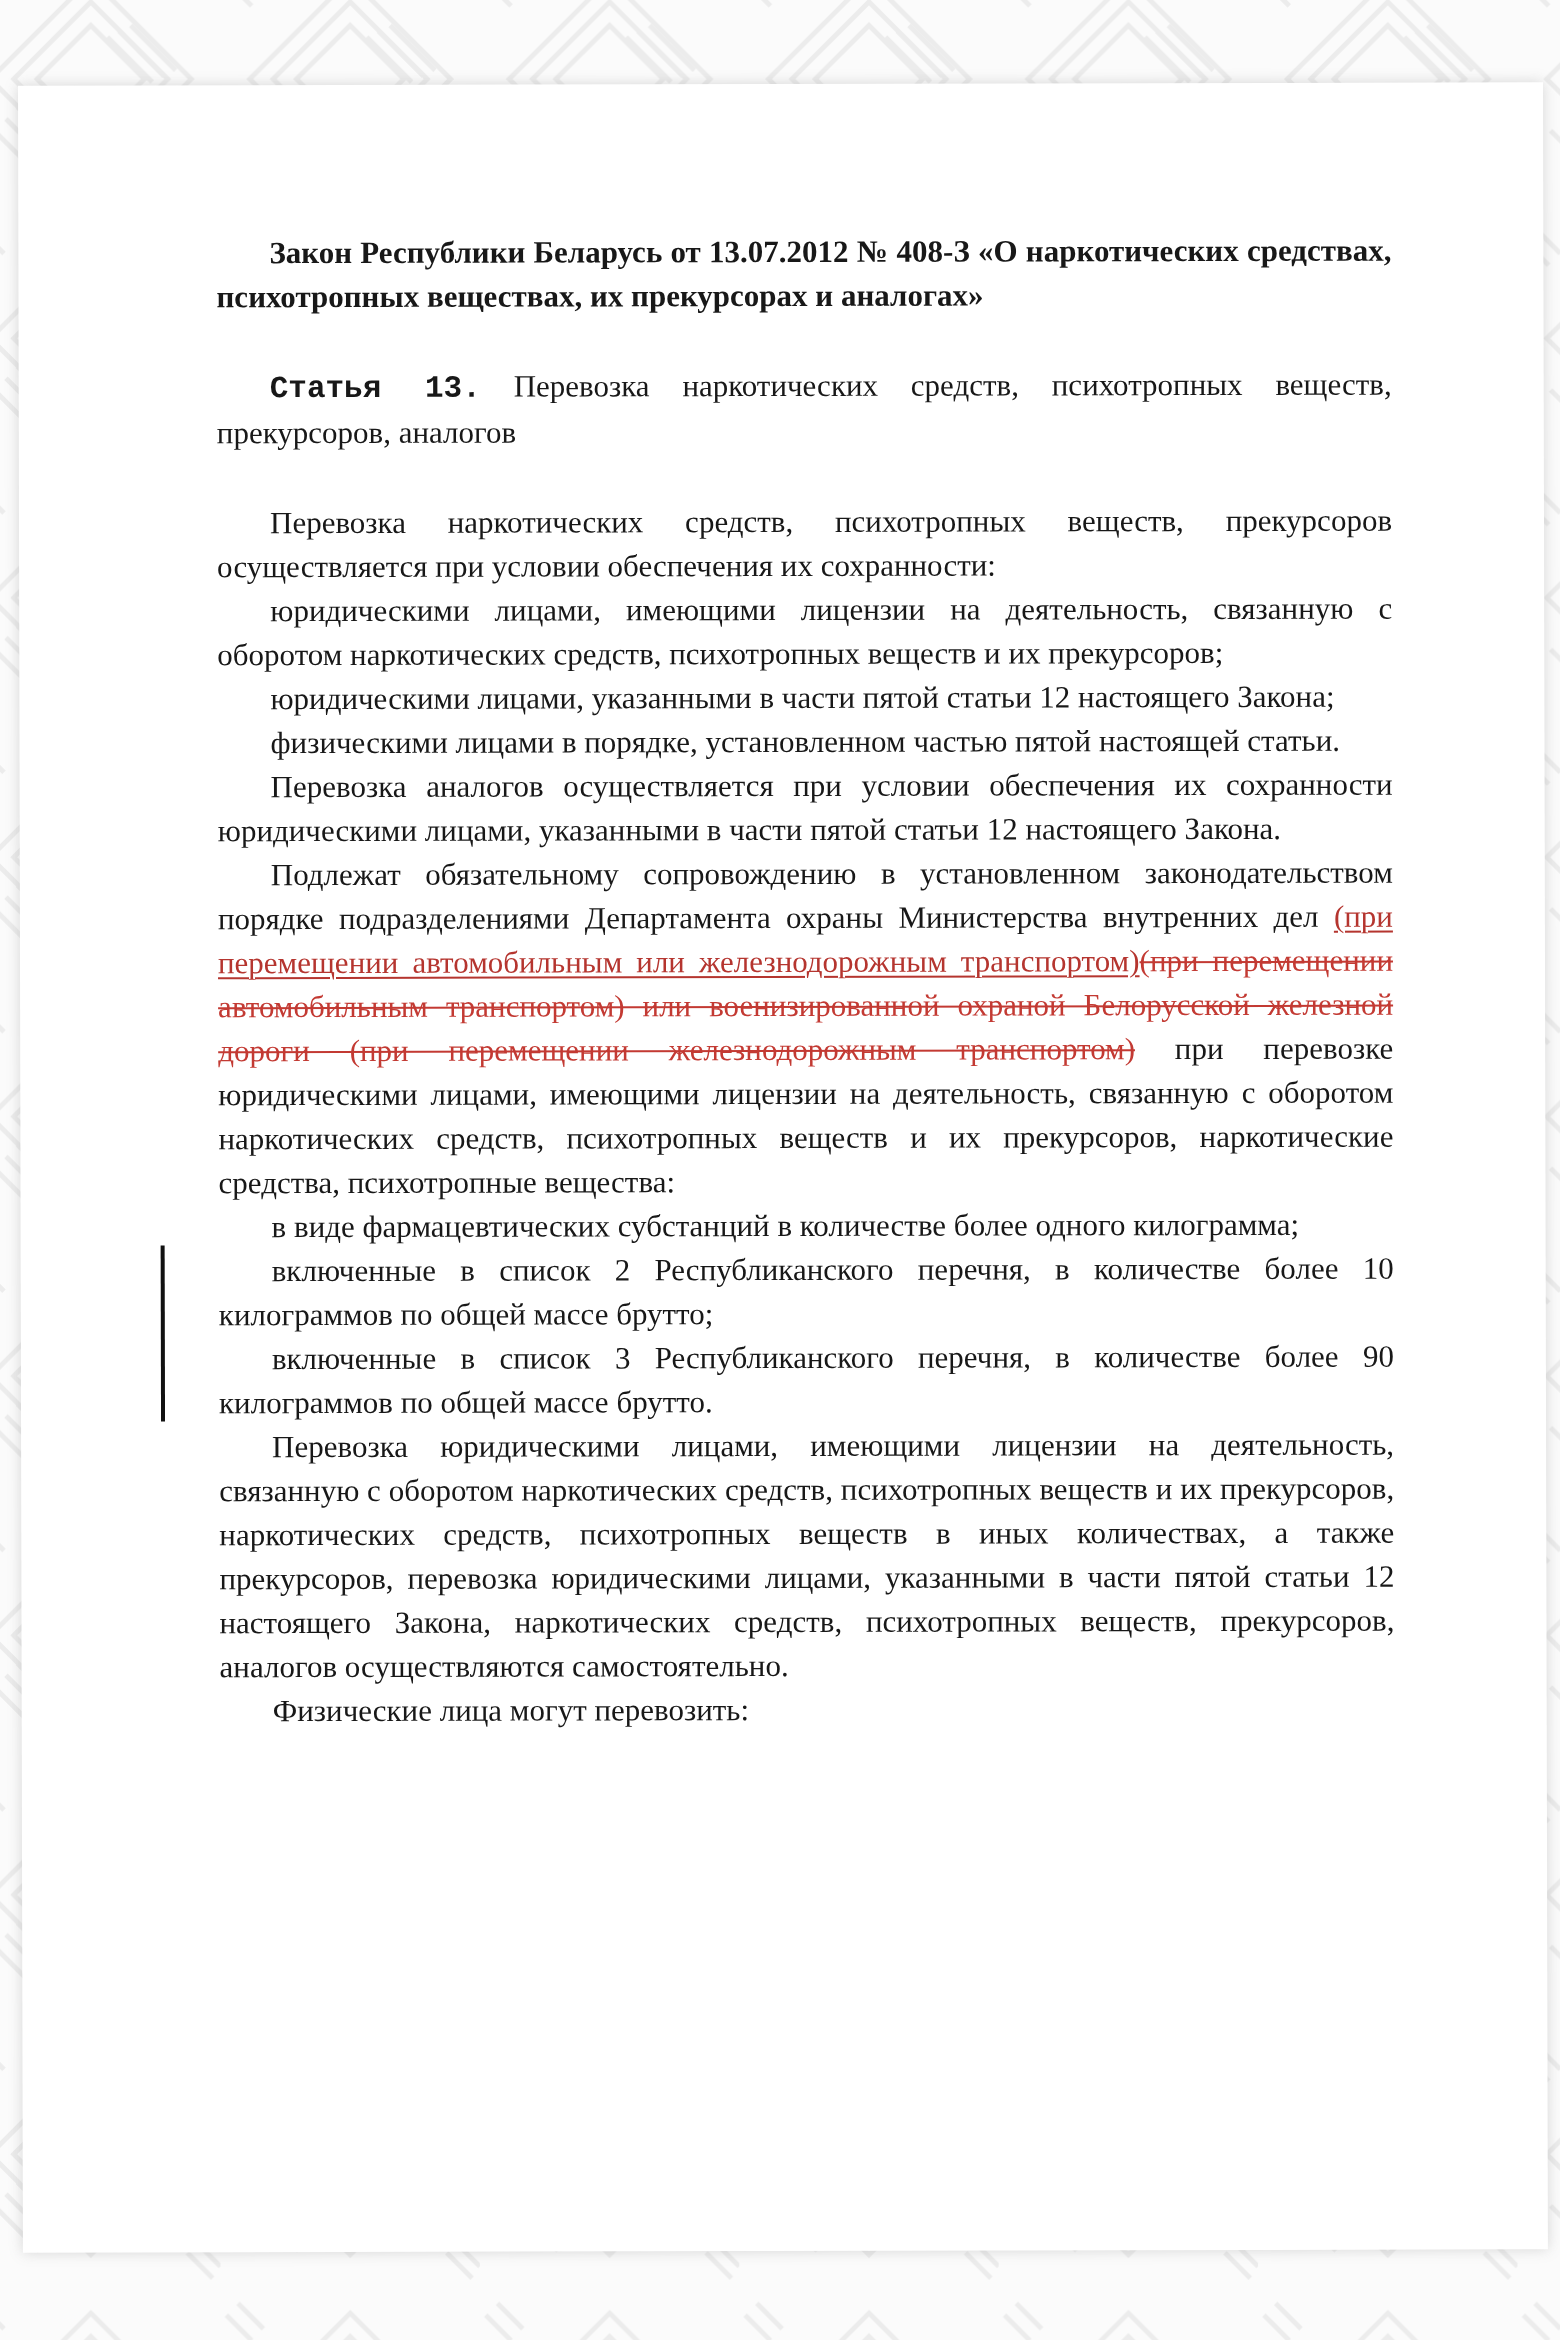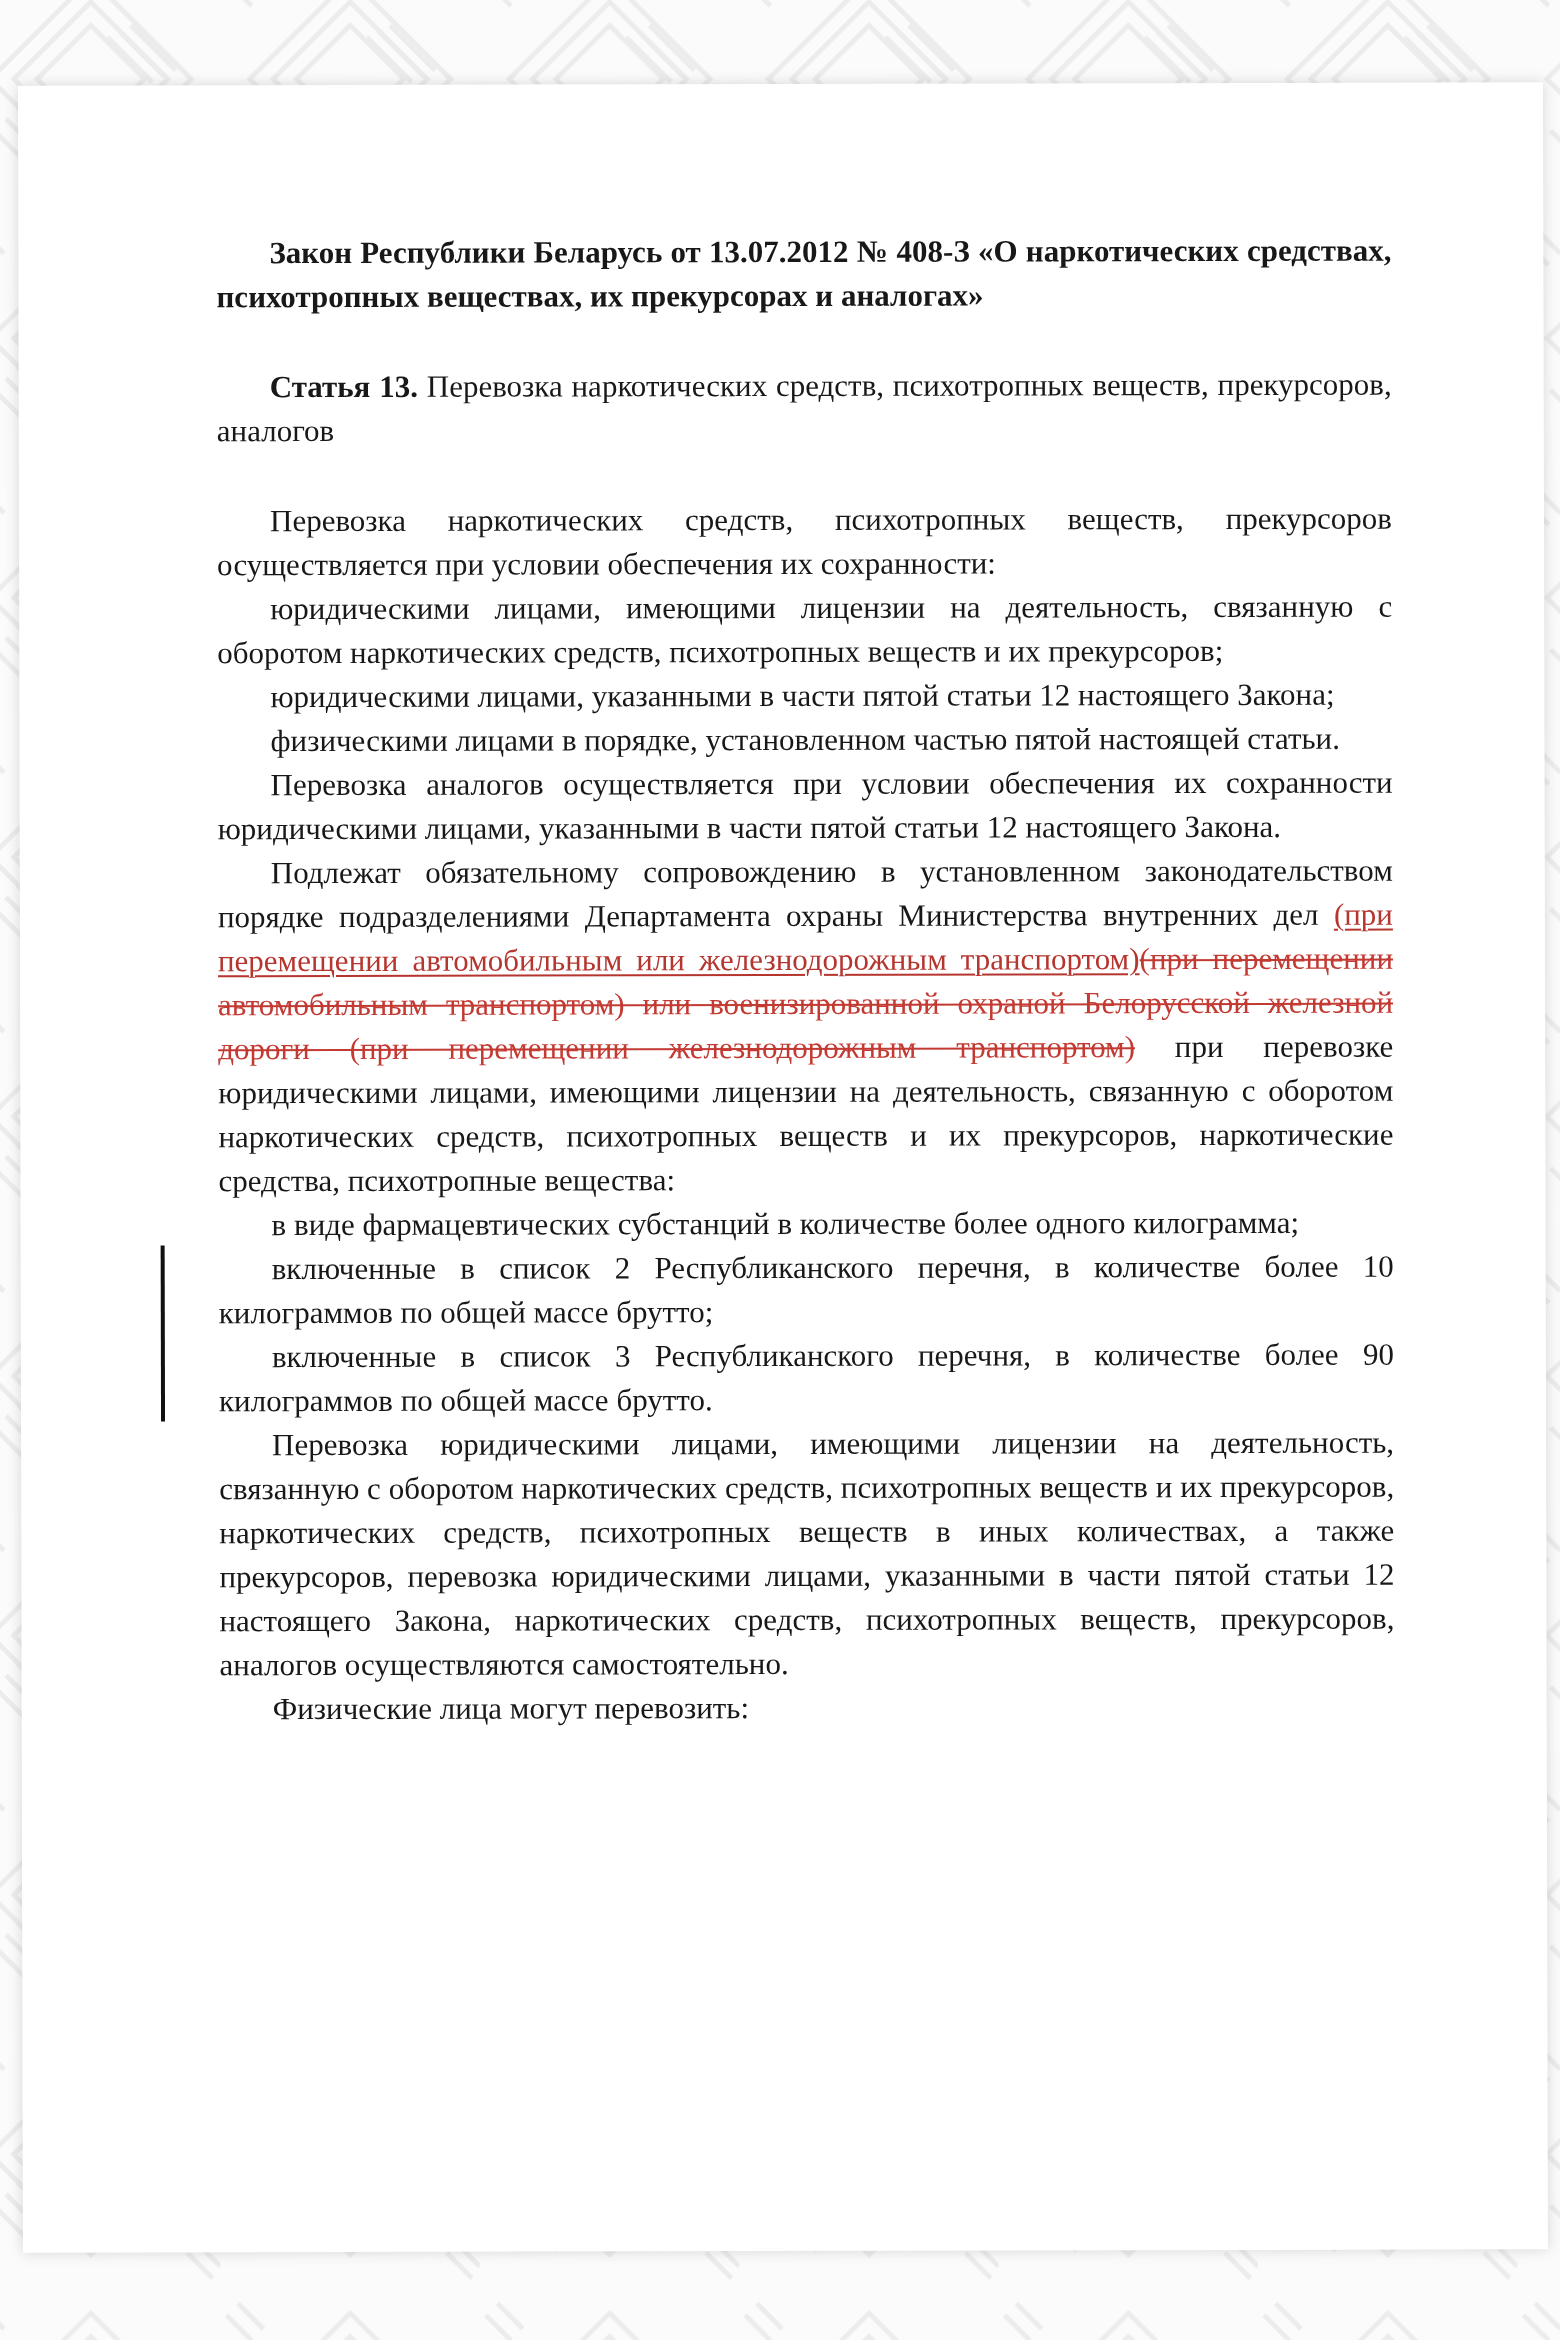--- a/index.html
+++ b/index.html
@@ -57,21 +57,21 @@
     text-indent: 53px;
     margin: 0 0 46px 0;
     text-align: justify;
   }
 
   .article-head {
     text-indent: 53px;
     margin: 0 0 46px 0;
     text-align: justify;
   }
-  .article-head .art-label { font-weight: bold; }
+  .article-head .art-label { font-weight: bold; font-family: Liberation Mono, monospace; }
 
   p.para {
     text-indent: 53px;
     margin: 0;
     text-align: justify;
   }
   p.para.last-line-left { text-align-last: left; }
 
   
   .ins {

